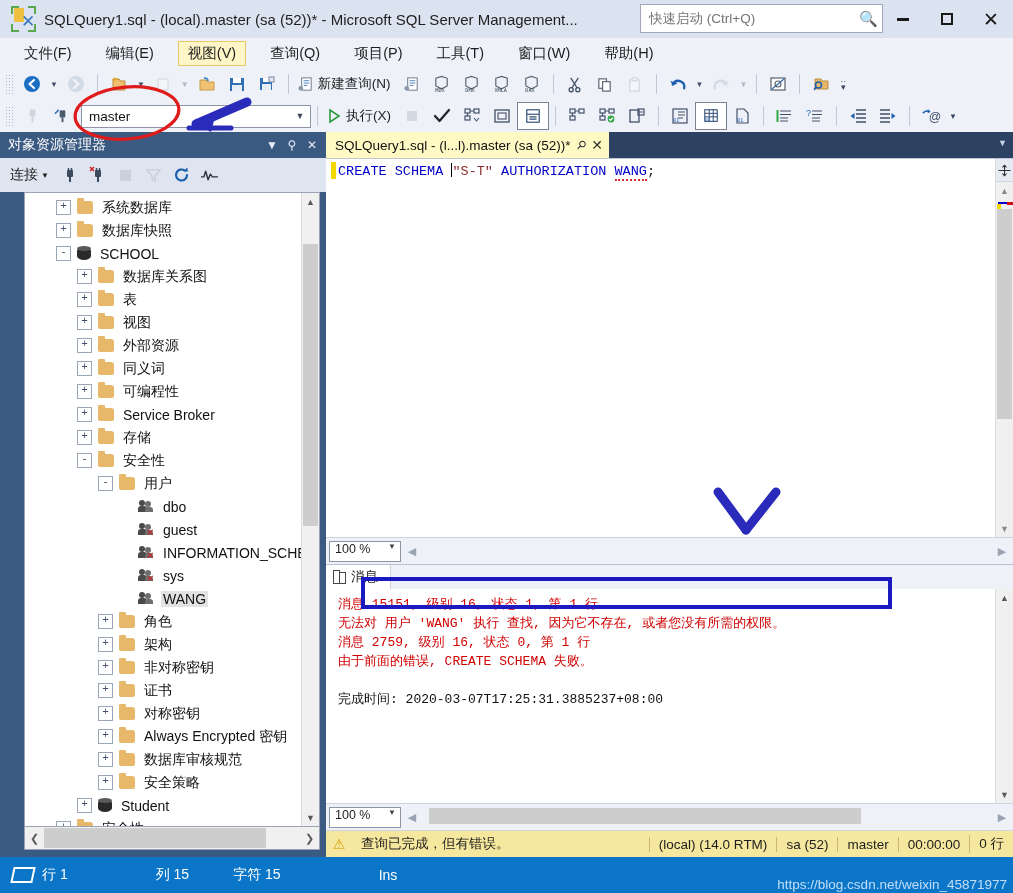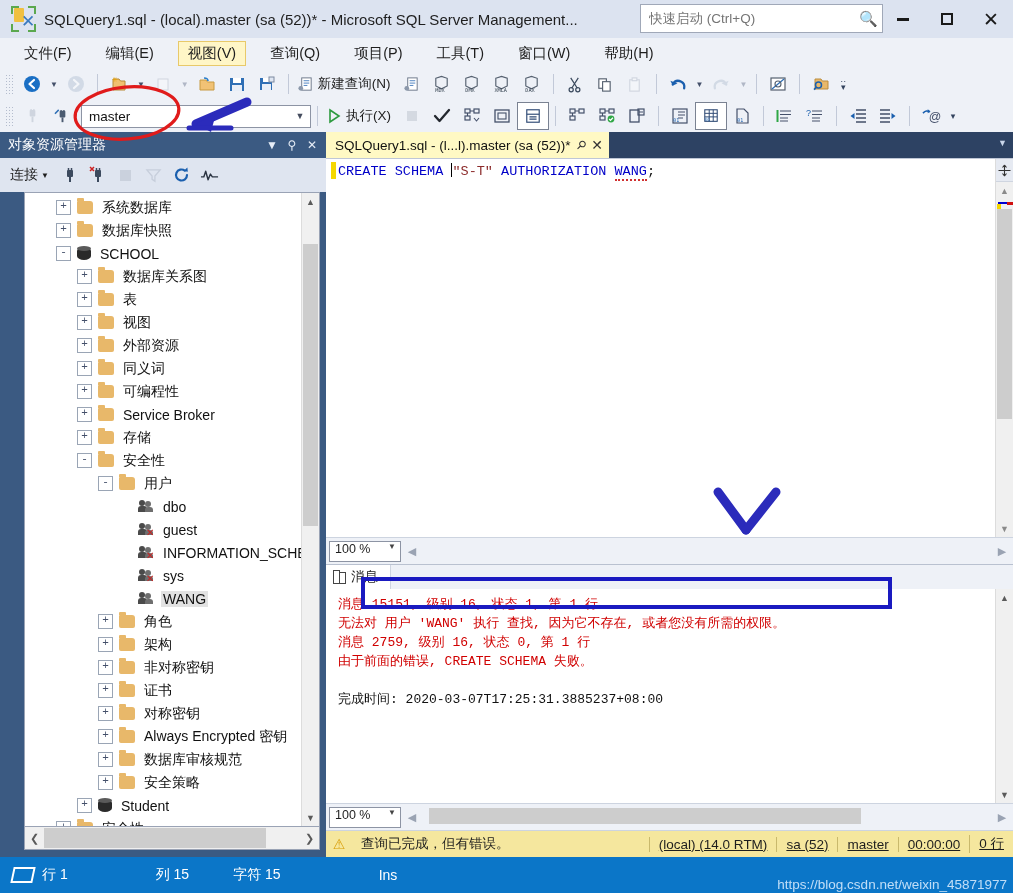--- a/index.html
+++ b/index.html
@@ -136,21 +136,21 @@
   .restab{height:24px;background:#fff;display:flex;align-items:center;padding:0 12px 0 7px;font-size:13.5px;gap:5px;border-right:1px solid #cfd5e0;}
   .msgicon{width:13px;height:14px;position:relative;flex:none;}
   .msgicon .p1{position:absolute;left:0;top:0;width:7px;height:14px;border:1.5px solid #444;box-sizing:border-box;}
   .msgicon .p2{position:absolute;left:6px;top:2px;width:7px;height:12px;background:#fff;border:1.5px solid #444;box-sizing:border-box;}
   .msgbody{flex:1;display:flex;min-height:0;}
   .msgtext{flex:1;padding:6px 0 0 12px;font-family:"Liberation Mono","DejaVu Sans Mono",monospace;font-size:13px;line-height:19px;color:#d00000;min-width:0;position:relative;}
   .msgtext .blk{color:#111;}
 
   .statusq{height:26px;background:#f5e79e;display:flex;align-items:center;flex:none;font-size:13.5px;color:#1e1e1e;border-top:1px solid #cdd4e0;}
   .statusq .warn{width:26px;text-align:center;color:#d79a00;font-size:14px;}
-  .statusq .sgrp{display:flex;align-items:center;text-decoration:underline;}
+  .statusq .sgrp{display:flex;align-items:center;}
   .statusq .sitem{padding:0 9px;border-left:1px solid #c9b96c;white-space:nowrap;}
   .statusq .sitem.first{border-left:0;}
 
   .statusbar{height:36px;background:#0b76c8;display:flex;align-items:center;color:#fff;font-size:14px;flex:none;position:relative;}
   .statusbar .sel-ic{width:18px;height:12px;border:2px solid #fff;margin:0 8px 0 12px;transform:skewX(-12deg);flex:none;}
   .statusbar .si{white-space:nowrap;}
   .wm{position:absolute;right:6px;bottom:1px;color:#cfe6fb;font-size:13.5px;opacity:.92;}
 
   
   .anno{position:absolute;pointer-events:none;}

